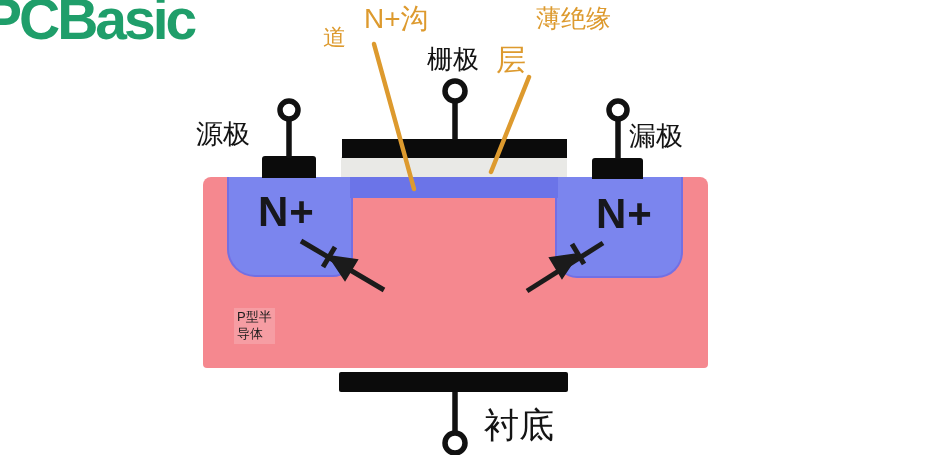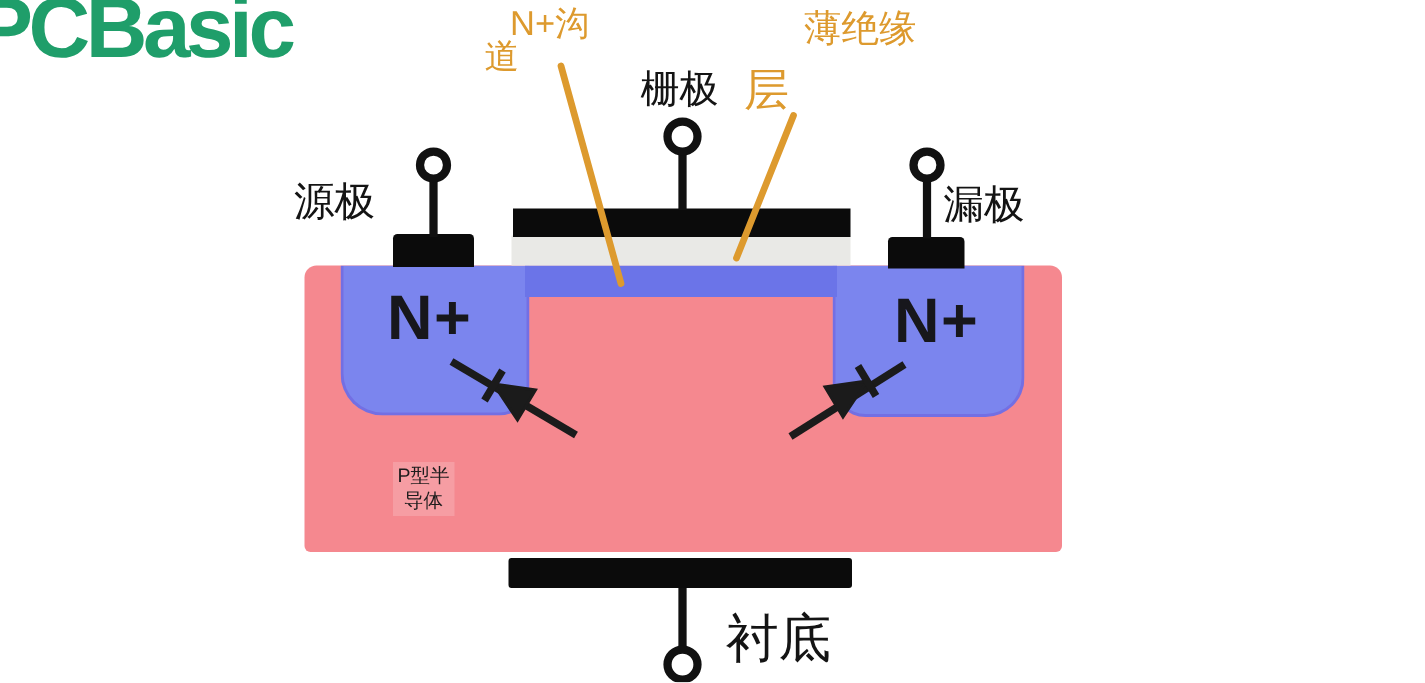--- a/index.html
+++ b/index.html
@@ -8,21 +8,21 @@
     --substrate-pink:#f5888f;
     --n-region-blue:#7b85ee;
     --channel-blue:#6b74e8;
     --insulator-gray:#e9e9e6;
     --electrode-black:#0b0b0b;
     --text-black:#141414;
   }
   html,body{margin:0;padding:0;background:#fff;}
   #stage{
     position:relative;width:950px;height:455px;background:#ffffff;
-    overflow:hidden;font-family:"Liberation Sans","DejaVu Sans",sans-serif;text-align:center;
+    overflow:hidden;font-family:"Liberation Sans","DejaVu Sans",sans-serif;
   }
   .abs{position:absolute;}
   
   .logo{
     left:-16px;top:-14px;font-size:57px;font-weight:800;letter-spacing:-3px;
     color:var(--logo-green);white-space:nowrap;
   }
   
   .substrate{left:203px;top:177px;width:505px;height:191px;
     background:var(--substrate-pink);border-radius:8px 8px 4px 4px;}
@@ -39,26 +39,26 @@
   .bottom-electrode{left:339px;top:372px;width:229px;height:20px;background:var(--electrode-black);border-radius:2px;}
   
   #overlay{left:0;top:0;width:950px;height:455px;pointer-events:none;}
   
   .lbl{color:var(--text-black);white-space:nowrap;}
   .lbl-source{left:196px;top:116px;font-size:27px;}
   .lbl-drain{left:629px;top:118px;font-size:27px;}
   .lbl-gate{left:427px;top:42px;font-size:26px;}
   .lbl-substrate{left:484px;top:402px;font-size:35px;}
   .orange{color:var(--label-orange);white-space:nowrap;}
-  .lbl-nch-1{left:340px;top:0px;font-size:23px;}
+  .lbl-nch-1{left:364px;top:0px;font-size:28px;}
   .lbl-nch-2{left:323px;top:22px;font-size:23px;}
   .lbl-ins-1{left:536px;top:2px;font-size:25px;}
   .lbl-ins-2{left:496px;top:40px;font-size:30px;}
   .lbl-psemi{left:234px;top:308px;font-size:13px;line-height:1.3;color:#1c1c1c;
-    background:rgba(255,255,255,0.18);padding:1px 3px;white-space:nowrap;margin-left:28px;}
+    background:rgba(255,255,255,0.18);padding:1px 3px;white-space:nowrap;}
   .lbl-nplus{font-size:42px;font-weight:bold;color:#17171c;letter-spacing:1px;}
   .lbl-nplus-left{left:258px;top:188px;}
   .lbl-nplus-right{left:596px;top:190px;}
 </style>
 </head>
 <body>
 
 <div id="stage">
 
   <div class="abs logo">PCBasic</div>

